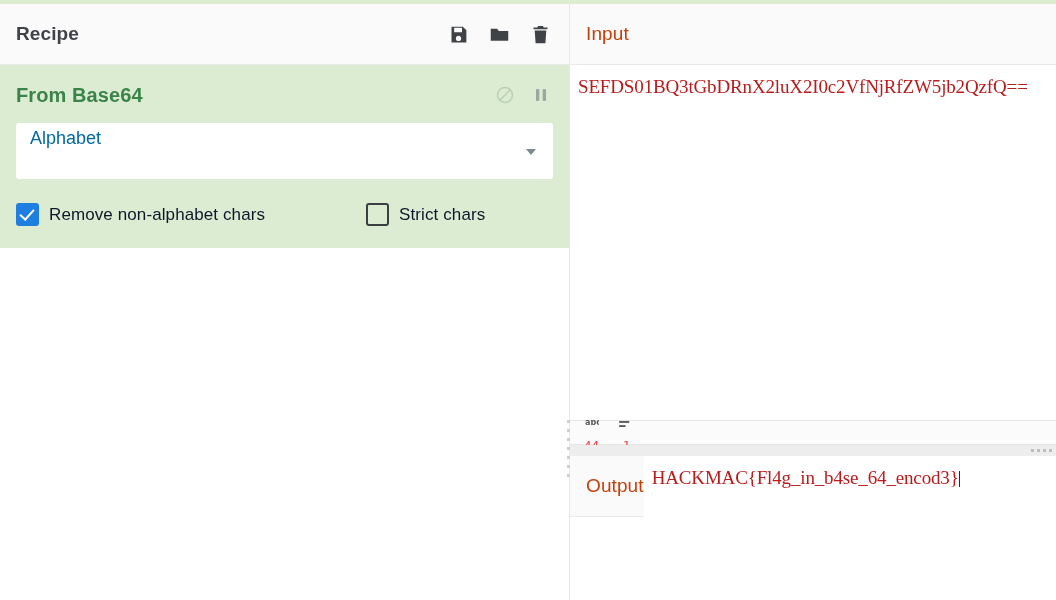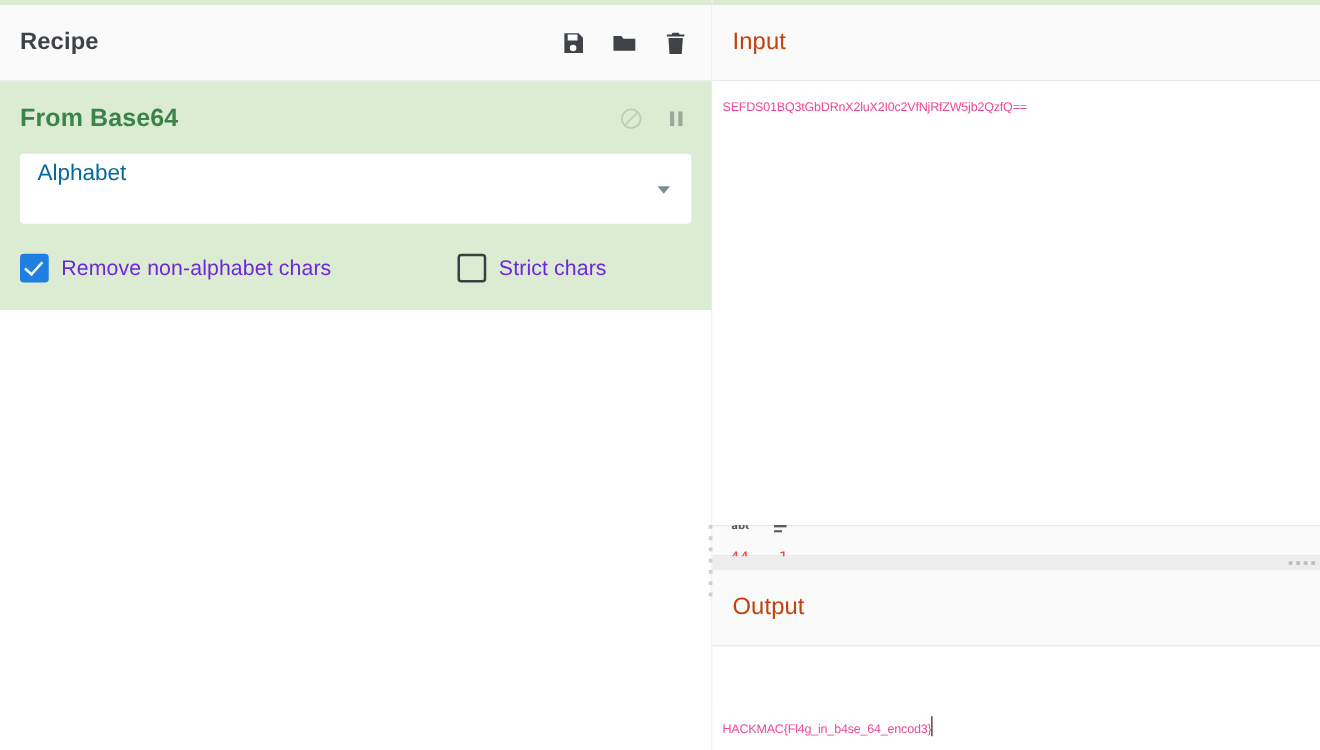--- a/index.html
+++ b/index.html
@@ -156,21 +156,21 @@
     left: 7px; top: 3px;
     width: 6px; height: 12px;
     border: solid #ffffff;
     border-width: 0 2.6px 2.6px 0;
     transform: rotate(42deg);
   }
   .cbx-box.unchecked { border: 2px solid #3a3f43; background: transparent; }
   .cbx-label {
     margin-left: 10px;
     font-size: 17px;
-    color: #6d28d9;
+    color: #0f172a;
     letter-spacing: 0.1px;
   }
 
   .recipe-empty { flex: 1 1 auto; background: #ffffff; }
 
   
   .v-splitter {
     position: absolute;
     left: 566px;
     top: 420px;
@@ -216,24 +216,24 @@
     letter-spacing: 0.1px;
   }
   .io-text-area {
     background: #ffffff;
     padding: 12px 0 0 8px;
     box-sizing: border-box;
     overflow: hidden;
     position: relative;
   }
   .io-text {
-    font-family: Liberation Sans, sans-serif;
-    font-size: 10px;
+    font-family: Liberation Serif, serif;
+    font-size: 19px;
     line-height: 20px;
-    color: #ec4899;
+    color: #b91c1c;
     white-space: pre-wrap;
     word-break: break-all;
     letter-spacing: -0.15px;
   }
   .io-text .caret {
     display: inline-block;
     width: 1px;
     height: 16px;
     background: #2b2b2b;
     vertical-align: -3px;
@@ -281,23 +281,22 @@
   }
   .h-splitter .grip i {
     width: 3px; height: 3px;
     background: #bdbdbd;
     display: block;
   }
 
   .output-section {
     flex: 1 1 auto;
     display: flex;
-    flex-direction: column;
+    flex-direction: row;
     min-height: 0;
-    gap: 44px;
   }
   .output-area { flex: 1 1 auto; }
 </style>
 </head>
 <body>
 
 <div id="app">
 
   <div class="recipe-pane">
 

